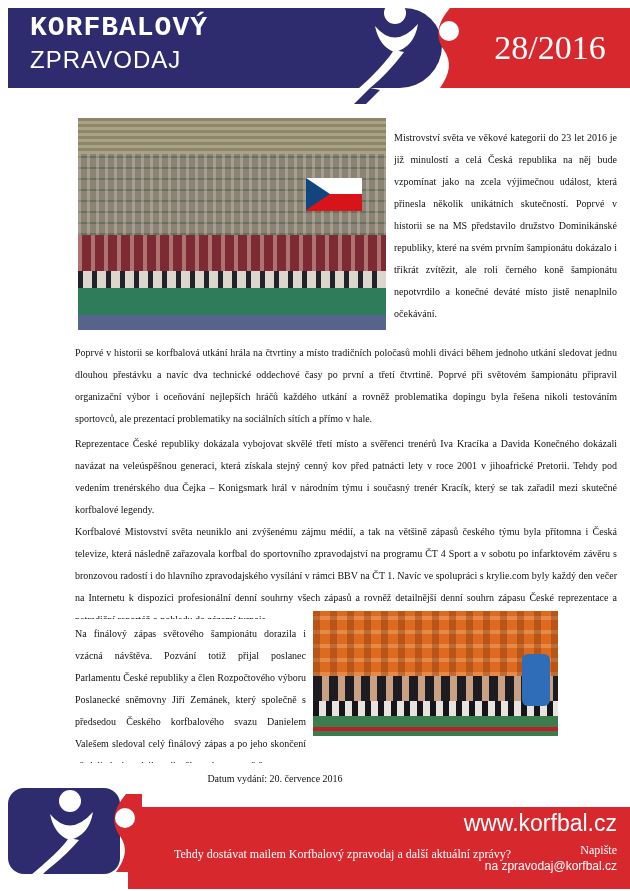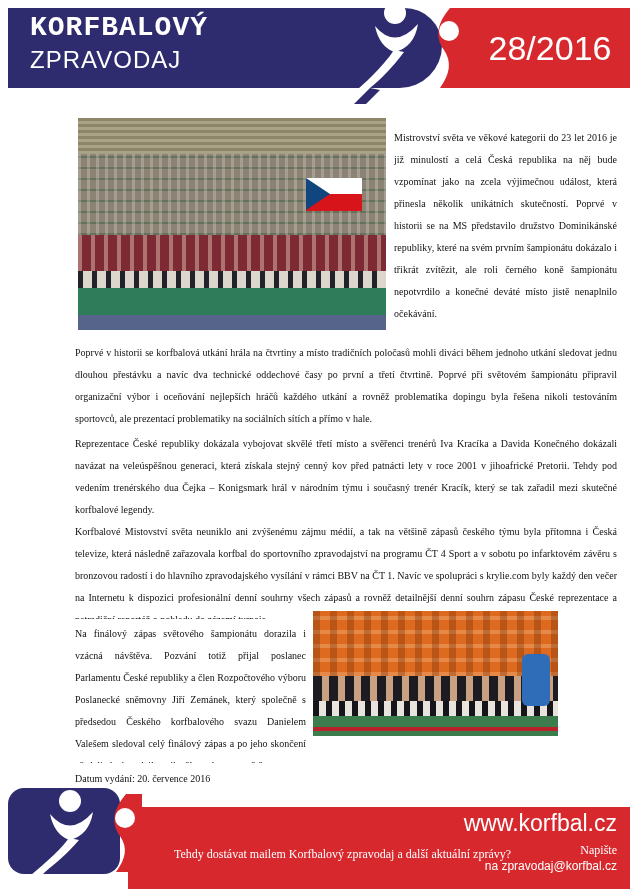--- a/index.html
+++ b/index.html
@@ -8,21 +8,21 @@
 
   
   .hdr-blue{position:absolute;left:8px;top:8px;width:434px;height:80px;
             background:#2e2c6e;border-radius:0 46px 52px 0;}
   .hdr-red{position:absolute;left:455px;top:8px;width:175px;height:80px;background:#d7282e;}
   .hdr-title{position:absolute;left:30px;top:14px;line-height:1;color:#fff;}
   .hdr-title .l1{font-family:Liberation Mono, monospace;font-weight:bold;font-size:28px;letter-spacing:1px;}
   .hdr-title .l2{font-family:"Liberation Sans",sans-serif;font-size:24px;margin-top:6px;letter-spacing:1px;}
   .hdr-issue{position:absolute;left:470px;top:8px;width:160px;height:80px;display:flex;
              align-items:center;justify-content:center;color:#fff;
-             font-family:Liberation Sans, sans-serif;font-size:34px;}
+             font-family:Liberation Serif, serif;font-size:34px;}
   .logo-svg{position:absolute;pointer-events:none;}
 
   
   .para{font-size:10px;line-height:22px;text-align:justify;overflow:hidden;position:absolute;}
   .photo{position:absolute;overflow:hidden;background:#888;}
   .ph-layer{position:absolute;left:0;width:100%;}
 
   
   .p1-ceiling{top:0;height:17%;background:
       repeating-linear-gradient(0deg,#a9a284 0 3px,#8d8668 3px 6px);}
@@ -115,21 +115,21 @@
     <p class="para" style="left:75px;top:613px;width:231px;height:140px">Na finálový zápas světového šampionátu dorazila i vzácná návštěva.  Pozvání totiž přijal poslanec Parlamentu České republiky a člen Rozpočtového výboru Poslanecké sněmovny Jiří Zemánek, který společně s předsedou Českého korfbalového svazu Danielem Valešem sledoval celý finálový zápas a po jeho skončení předali zlaté medaile nejlepšímu týmu na světě.</p>
 
     <div class="photo" style="left:313px;top:611px;width:245px;height:125px" aria-label="Gold medal winning team in orange jerseys with medals">
       <div class="ph-layer p2-crowd"></div>
       <div class="ph-layer p2-shorts"></div>
       <div class="ph-layer p2-socks"></div>
       <div class="ph-layer p2-floor"></div>
       <div class="p2-blue"></div>
     </div>
 
-    <p class="para" style="left:75px;top:758px;width:400px;height:18px;text-align:left">Datum vydání: 20. července 2016</p>
+    <p class="para" style="left:75px;top:758px;width:400px;height:18px;text-align:center">Datum vydání: 20. července 2016</p>
   </div>
 
   <div>
     <div class="ftr-blue"></div>
 
     <div class="ftr-red">
       <a class="ftr-web" href="#">www.korfbal.cz</a>
       <div class="ftr-q">Tehdy dostávat mailem Korfbalový zpravodaj a další aktuální zprávy?</div>
       <div class="ftr-napiste">Napište</div>
       <a class="ftr-mail" href="#">na zpravodaj@korfbal.cz</a>

